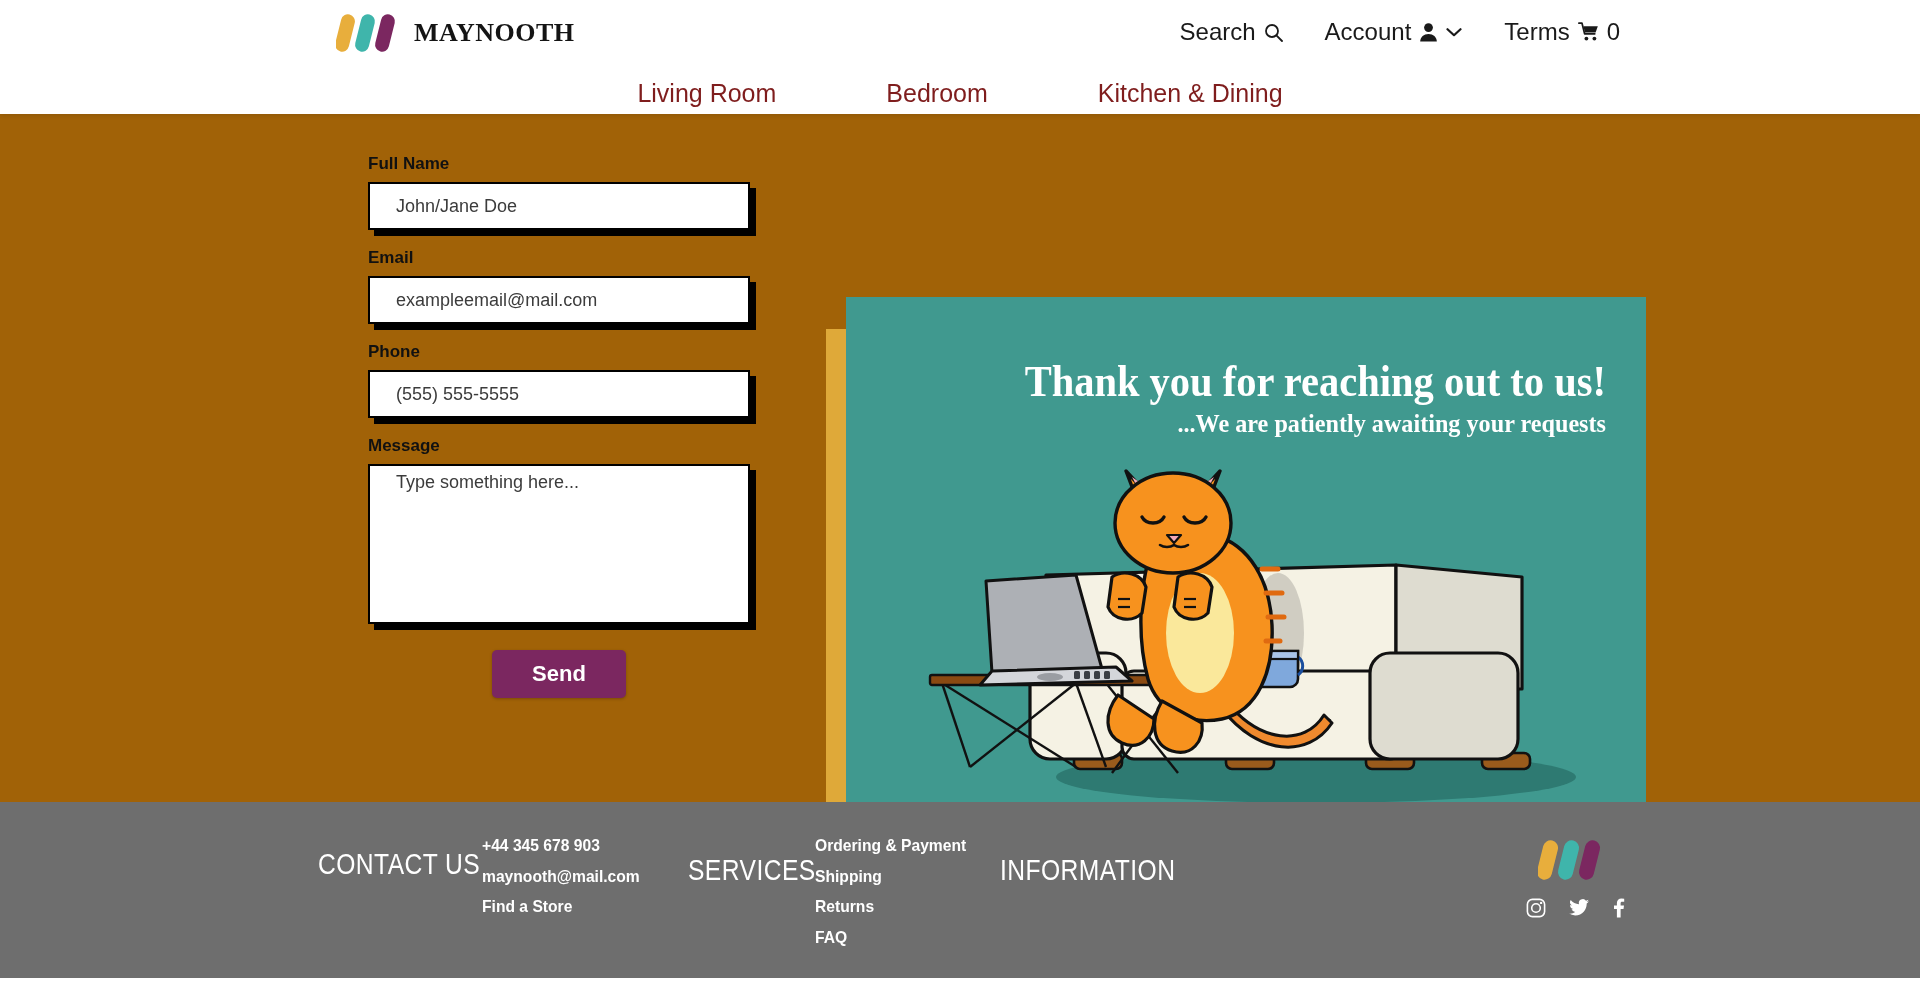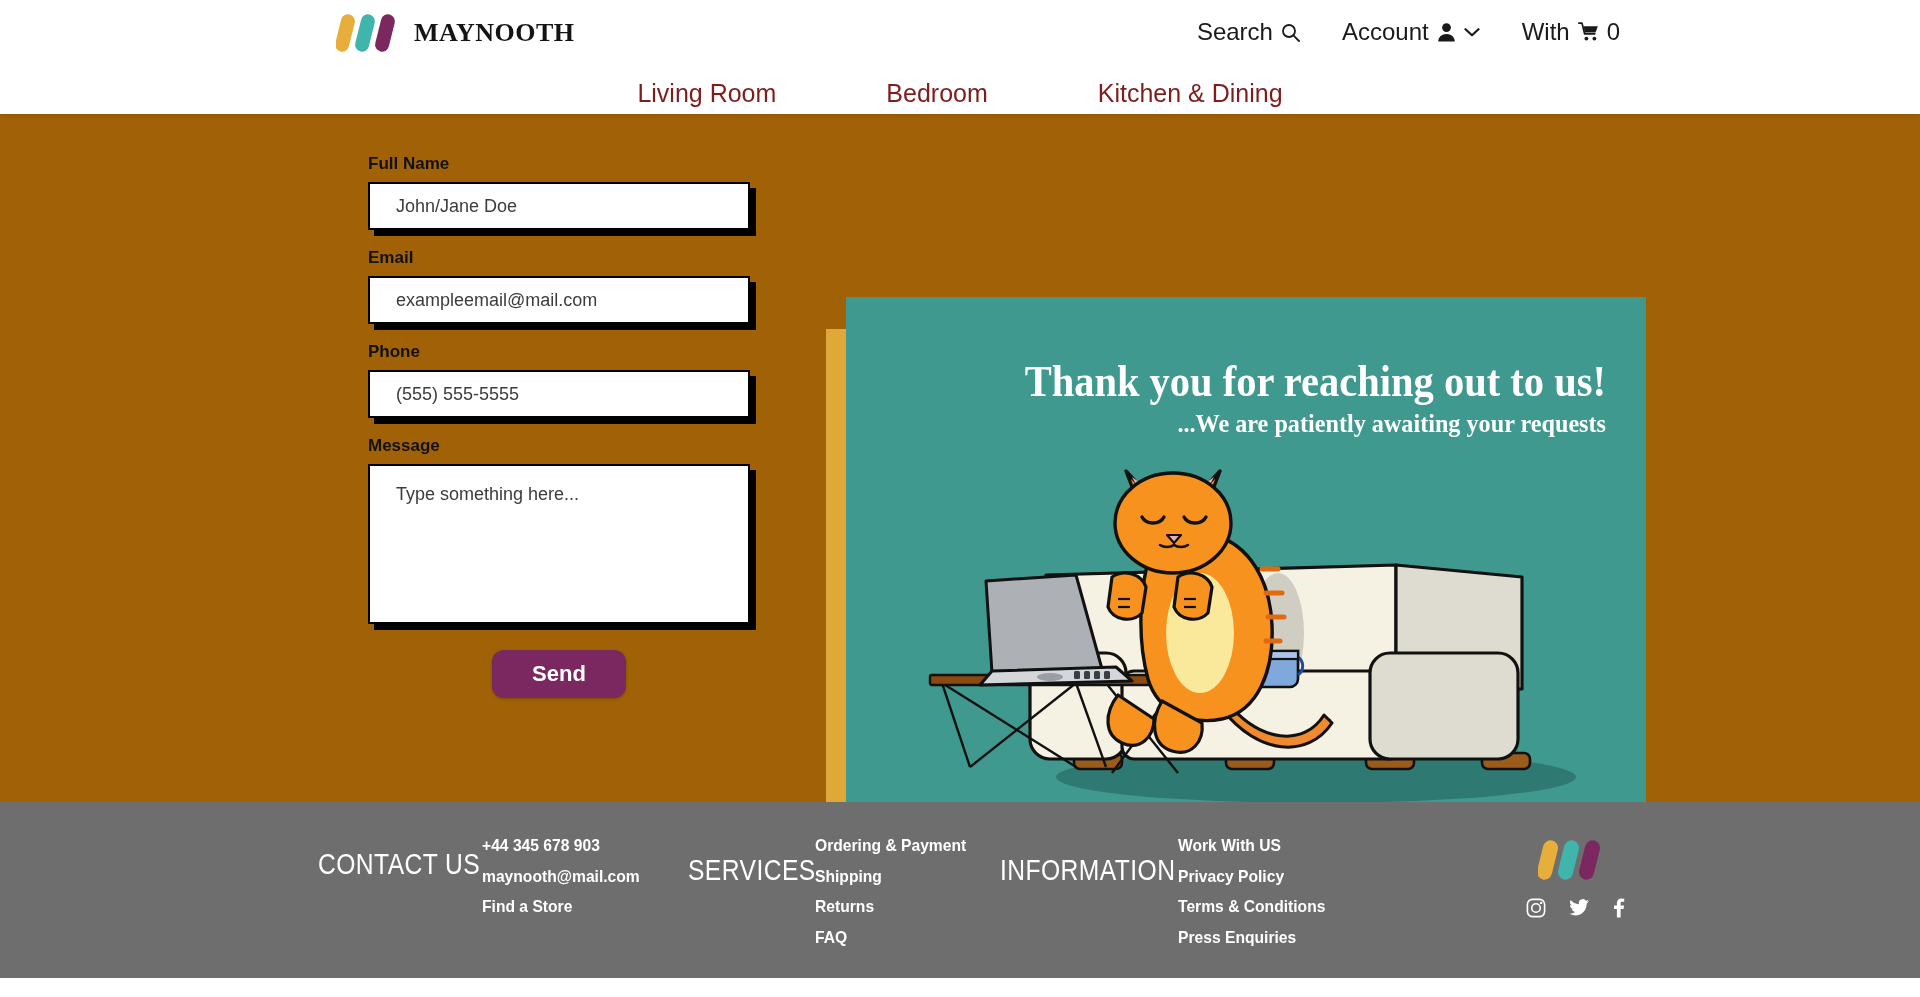--- a/index.html
+++ b/index.html
@@ -126,36 +126,36 @@
     background: #ffffff;
     font-family: "Liberation Sans", sans-serif;
     font-size: 18px;
     color: #3c3c3c;
     padding: 0 0 0 26px;
     outline: none;
   }
   .field-input { height: 48px; line-height: 44px; }
   .field-textarea {
     height: 160px;
-    padding-top: 16px;
+    padding-top: 4px;
     line-height: 1.4;
     resize: none;
   }
   .field-input::placeholder,
   .field-textarea::placeholder { color: #3c3c3c; opacity: 1; }
 
   .send-row {
     margin-top: 26px;
     padding-left: 124px;
   }
   .send-button {
     width: 134px;
     height: 48px;
     border: none;
-    border-radius: 12px;
+    border-radius: 5px;
     background: #7B2760;
     color: #ffffff;
     font-family: "Liberation Sans", sans-serif;
     font-size: 22px;
     font-weight: bold;
     cursor: pointer;
     box-shadow: 0 1px 3px rgba(0,0,0,0.25);
   }
 
   
@@ -310,21 +310,21 @@
         <svg width="19" height="20" viewBox="0 0 19 20">
           <circle cx="9.5" cy="5.6" r="4.4" fill="#1a1a1a"></circle>
           <path d="M1.2 19.5c0-4.6 3.7-7.6 8.3-7.6s8.3 3 8.3 7.6z" fill="#1a1a1a"></path>
         </svg>
         <svg width="16" height="11" viewBox="0 0 16 11">
           <path d="M1.5 2.2 L8 8.2 L14.5 2.2" fill="none" stroke="#1a1a1a" stroke-width="2.2" stroke-linecap="round" stroke-linejoin="round"></path>
         </svg>
       </div>
 
       <div class="header-action">
-        <span>With</span>
+        <span>Terms</span>
         <svg width="21" height="20" viewBox="0 0 21 20">
           <path d="M0.8 1.2 h3.2 l2.6 10.6 h10.2" fill="none" stroke="#1a1a1a" stroke-width="1.7" stroke-linecap="round" stroke-linejoin="round"></path>
           <path d="M5.4 4.2 h14.4 l-2.2 6.4 H6.9" fill="#1a1a1a"></path>
           <circle cx="8.4" cy="16.6" r="1.9" fill="#1a1a1a"></circle>
           <circle cx="16.4" cy="16.6" r="1.9" fill="#1a1a1a"></circle>
         </svg>
         <span class="cart-count">0</span>
       </div>
 
     </div>
@@ -481,26 +481,20 @@
     </div>
     <div class="footer-col col-services-links footer-links">
       <a class="footer-link" href="#">Ordering &amp; Payment</a>
       <a class="footer-link" href="#">Shipping</a>
       <a class="footer-link" href="#">Returns</a>
       <a class="footer-link" href="#">FAQ</a>
     </div>
 
     <div class="footer-col col-info-head">
       <div class="footer-heading">INFORMATION</div>
-    </div>
-    <div class="footer-col col-info-links footer-links">
-      <a class="footer-link" href="#">Work With US</a>
-      <a class="footer-link" href="#">Privacy Policy</a>
-      <a class="footer-link" href="#">Terms &amp; Conditions</a>
-      <a class="footer-link" href="#">Press Enquiries</a>
     </div>
 
     <div class="footer-brand">
       <svg class="footer-mark" viewBox="0 0 74 44">
         <rect x="2" y="2" width="15" height="40" rx="7.5" fill="#E8AE3C" transform="rotate(14 9.5 22)"></rect>
         <rect x="23" y="2" width="15" height="40" rx="7.5" fill="#3FB5AB" transform="rotate(14 30.5 22)"></rect>
         <rect x="44" y="2" width="15" height="40" rx="7.5" fill="#7B2760" transform="rotate(14 51.5 22)"></rect>
       </svg>
       <div class="social-row">
         <svg class="social-icon" width="20" height="20" viewBox="0 0 20 20">

